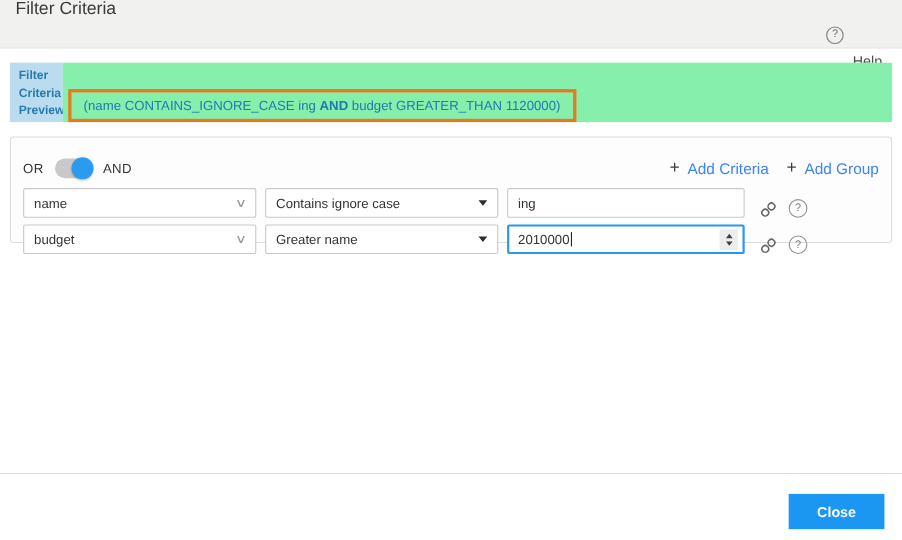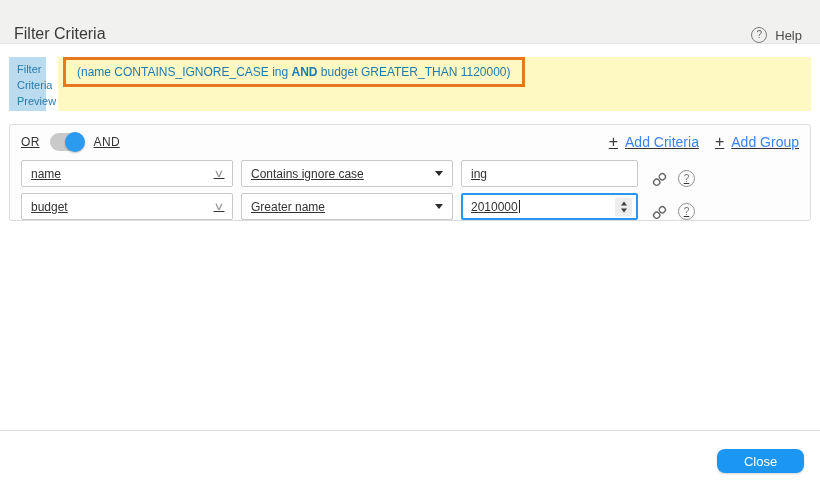--- a/index.html
+++ b/index.html
@@ -9,58 +9,57 @@
     background:#ffffff;
     font-family:"Liberation Sans", sans-serif;
     color:#333;
     overflow:hidden;
   }
 
   
   .header {
     position:absolute; left:0; top:0; width:820px; height:44px;
     background:#f1f1f0; border-bottom:1px solid #e7e7e7;
-    display:flex; align-items:flex-end; justify-content:space-between;
+    display:flex; align-items:flex-start; justify-content:space-between;
     padding:0 18px 0 14px;
   }
   .page-title { font-size:16px; color:#3a3a3a; }
   .help { display:flex; align-items:center; gap:8px; cursor:pointer; }
-  .help-label { font-size:13px; color:#4c4c4c; }
+  .help-label { font-size:13px; color:#4c4c4c;margin-top:48px; }
   .q-circle {
     width:16px; height:16px; border:1px solid #7d7d7d; border-radius:50%;
     display:flex; align-items:center; justify-content:center;
     font-size:10px; color:#6a6a6a; line-height:1;
   }
 
   
   .preview {
     position:absolute; left:9px; top:57px; width:802px; height:54px;
     display:flex;
   }
   .preview-label {
-    width:37px; background:#badcee; color:#2a7bad;
-    font-size:11px; font-weight:normal; line-height:1.45;
+    width:48px; background:#badcee; color:#2a7bad;
+    font-size:11px; font-weight:bold; line-height:1.45;
     padding:5px 0 0 8px;
   }
   .preview-main {
-    flex:1; background:#fef9c3; display:flex; align-items:flex-start;margin-left:12px;
+    flex:1; background:#86efac; display:flex; align-items:flex-end;
   }
   .expr-box {
     margin-left:5px; border:3px solid #e8791f;
     padding:5px 11px; font-size:12px; color:#1f7ab0; background:transparent;
     white-space:nowrap;
   }
   .expr-op { font-weight:bold; }
 
   
   .group-box {
     position:absolute; left:9px; top:124px; width:802px; height:97px;
     border:1px solid #dcdcdc; border-radius:3px; background:#fdfdfd;
-    padding:5px 11px 0 11px;
-    text-decoration:underline;
+    padding:16px 11px 0 11px;
   }
   .toggle-row { display:flex; align-items:center; height:24px; margin-bottom:6px; }
   .bool-label { font-size:12px; font-weight:500; color:#333; letter-spacing:.3px; }
   .switch {
     width:34px; height:18px; border-radius:9px; background:#c9c9c9;
     margin:0 10px; position:relative; cursor:pointer; flex:0 0 auto;
   }
   .switch-knob {
     position:absolute; right:-1px; top:-1px; width:20px; height:20px;
     border-radius:50%; background:#2b9bef; box-shadow:0 1px 2px rgba(0,0,0,.25);
@@ -76,21 +75,21 @@
     background:#fff; display:flex; align-items:center; justify-content:space-between;
     padding:0 9px; font-size:12px; color:#333; margin-right:8px; cursor:pointer;
   }
   .chev { color:#9a9a9a; font-size:11px; transform:scaleX(1.35); }
   .tri-down {
     width:0; height:0;
     border-left:4px solid transparent; border-right:4px solid transparent;
     border-top:5px solid #2e2e2e;
   }
   .val {
-    width:177px; height:27px; border:1px solid #c9c9c9; border-radius:2px;
+    width:216px; height:27px; border:1px solid #c9c9c9; border-radius:2px;
     background:#fff; display:flex; align-items:center;
     padding:0 9px; font-size:12px; color:#333; margin-right:10px;
     position:relative;
   }
   .val.focused { border:2px solid #2b96f0; padding:0 8px; }
   .caret-line { width:1px; height:13px; background:#222; margin-left:1px; }
   .spinner {
     position:absolute; right:4px; top:50%; transform:translateY(-50%);
     width:17px; height:19px; background:#ededed; border-radius:2px;
     display:flex; flex-direction:column; align-items:center; justify-content:center;
@@ -99,23 +98,23 @@
   .spin-up { width:0; height:0; border-left:3.5px solid transparent; border-right:3.5px solid transparent; border-bottom:4px solid #3f3f3f; }
   .spin-down { width:0; height:0; border-left:3.5px solid transparent; border-right:3.5px solid transparent; border-top:4px solid #3f3f3f; }
 
   .link-btn { width:22px; display:flex; justify-content:center; cursor:pointer; }
   .row-q { margin-left:8px; cursor:pointer; }
   .row-q .q-circle { width:17px; height:17px; border-color:#8f8f8f; color:#757575; }
 
   
   .footer-divider { position:absolute; left:0; top:430px; width:820px; border-top:1px solid #dcdcdc; }
   .close-btn {
-    position:absolute; left:717px; top:449px; width:87px; height:24px;
-    background:#1b96f3; border:none; border-radius:8px; cursor:pointer;
-    color:#fff; font-size:13px; font-weight:normal;
+    position:absolute; left:717px; top:449px; width:87px; height:32px;
+    background:#1b96f3; border:none; border-radius:0; cursor:pointer;
+    color:#fff; font-size:13px; font-weight:bold;
     display:flex; align-items:center; justify-content:center;
     box-shadow:0 1px 2px rgba(0,0,0,.18);
     font-family:"Liberation Sans", sans-serif;
   }
 </style>
 </head>
 <body>
 
 <div class="header">
   <div class="page-title">Filter Criteria</div>

